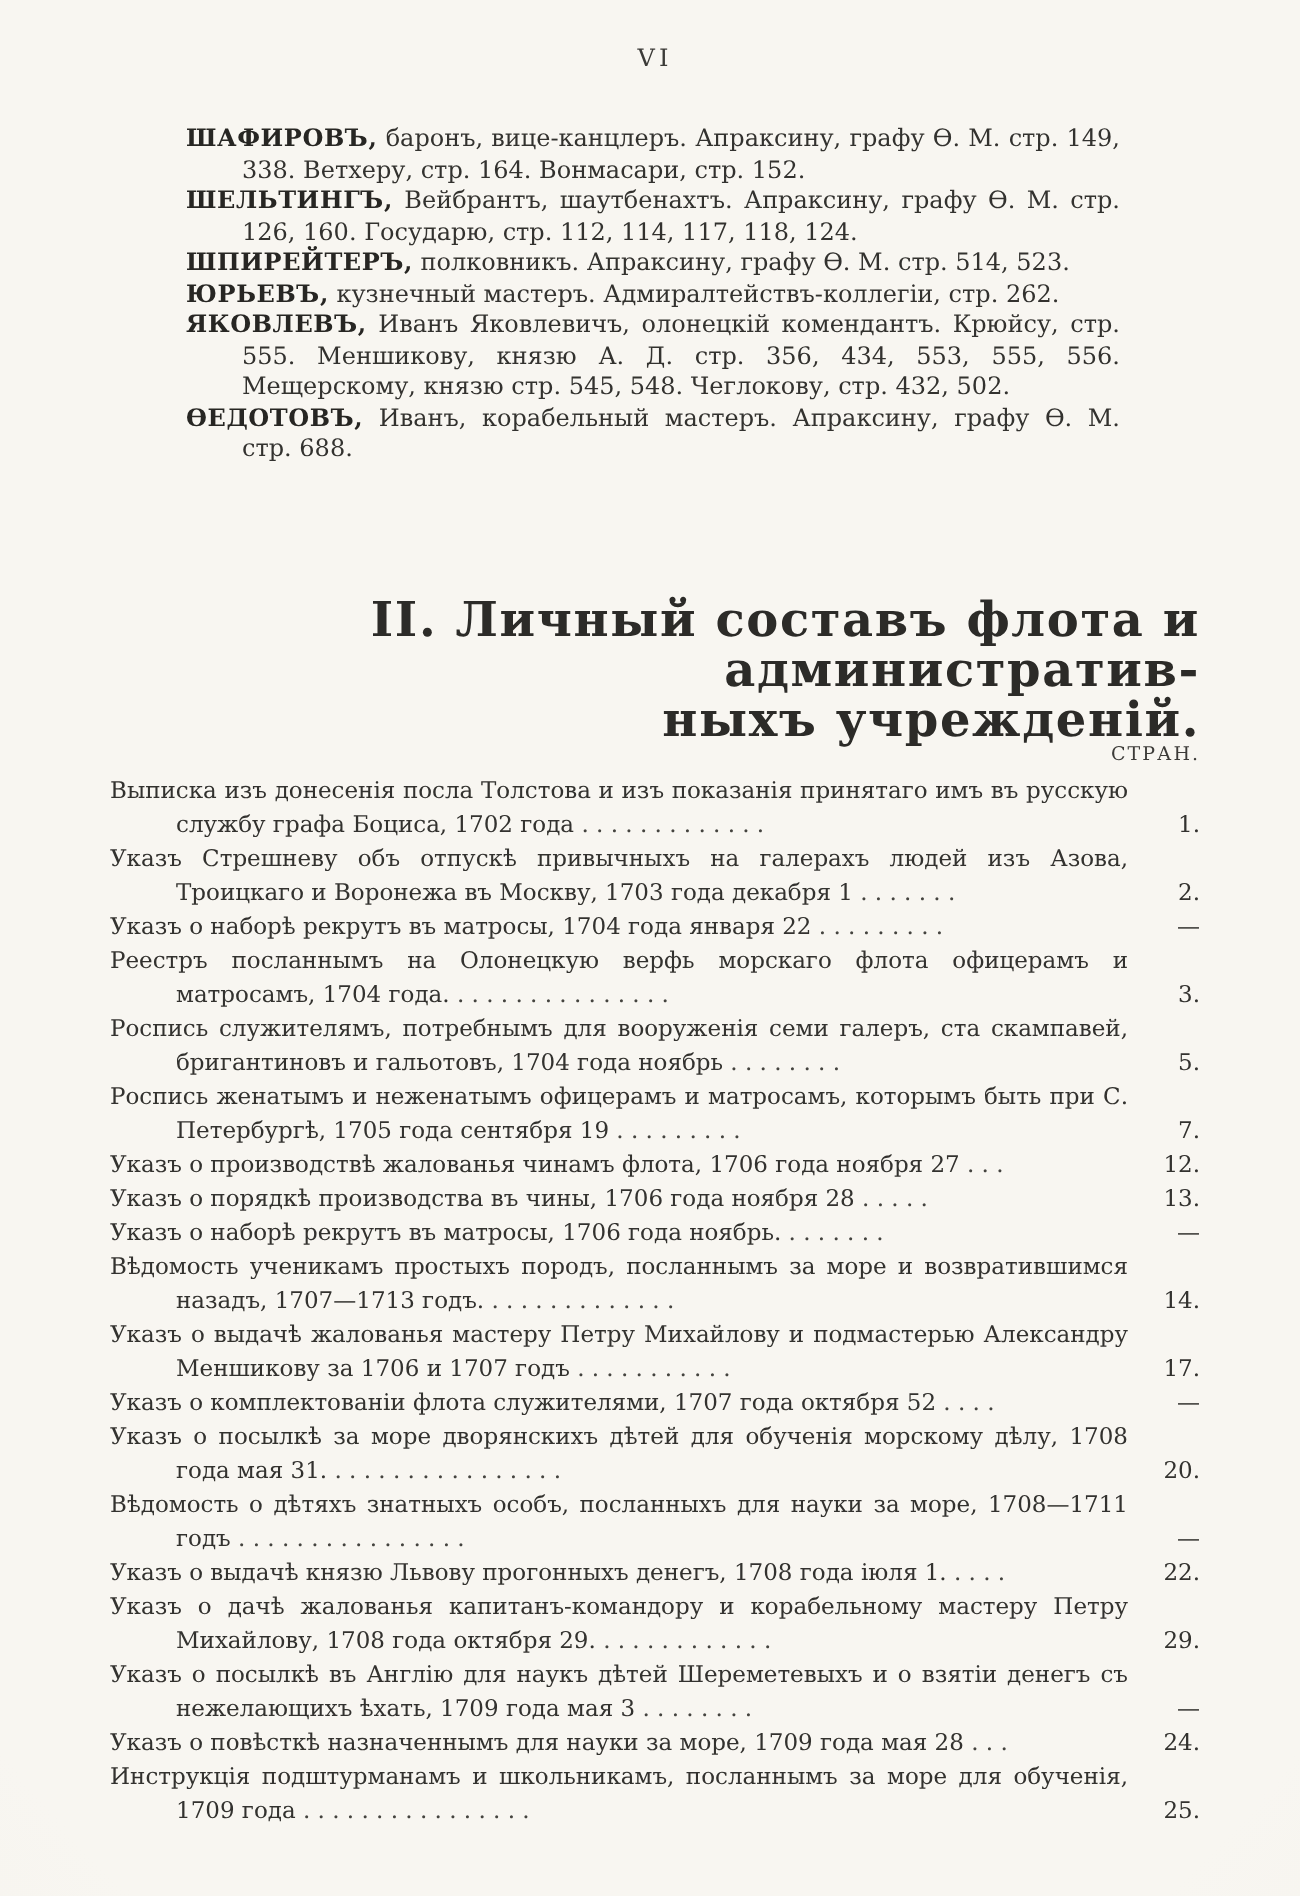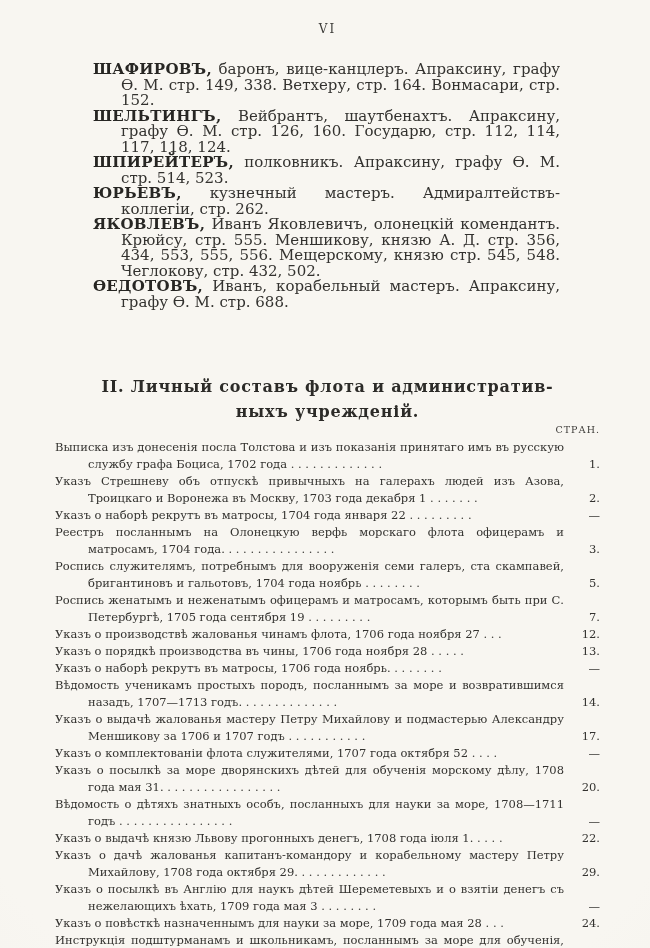--- a/index.html
+++ b/index.html
@@ -17,31 +17,31 @@
 
   .folio {
     text-align:center;
     font-size:12px;
     letter-spacing:2px;
     color:#3c3b38;
   }
 
   .name-index {
     margin:26px 40px 0 38px;
-    font-size:15px;
+    font-size:12px;
     line-height:15.5px;
     text-align:justify;
   }
   .index-entry { padding-left:28px; text-indent:-28px; }
   .index-name { font-weight:bold; letter-spacing:0.3px; color:#272623; }
 
   .section-heading {
     margin-top:64px;
-    text-align:center;
-    font-size:16px;
+    text-align:right;
+    font-size:24px;
     line-height:25px;
     font-weight:bold;
     letter-spacing:0.8px;
     color:#2c2b28;
   }
 
   .stran {
     text-align:right;
     font-size:9.5px;
     letter-spacing:1px;

